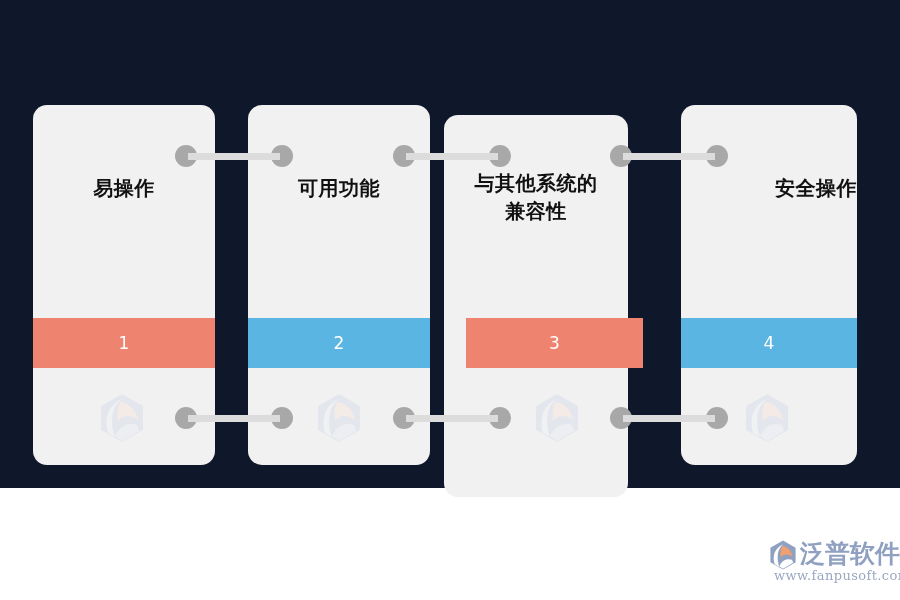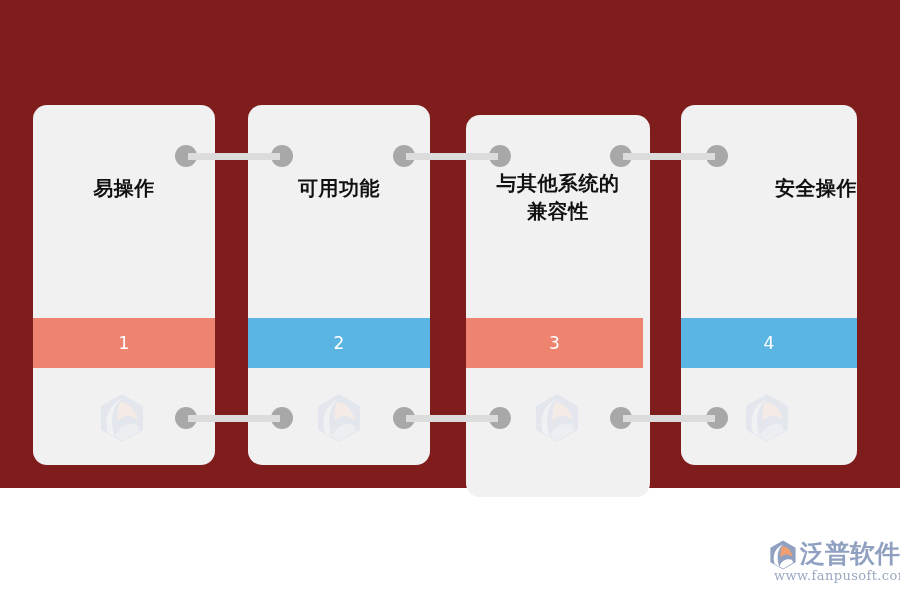--- a/index.html
+++ b/index.html
@@ -129,29 +129,29 @@
     font-family: "DejaVu Serif", "Liberation Serif", serif;
     font-size: 13px;
     color: #9aa8c2;
     letter-spacing: 0.4px;
     white-space: nowrap;
   }
 </style>
 <style>.connector .dot::after{background:#dcdcdc;}</style></head>
 <body>
 
-<div id="stage" style="width: 900px; height: 488px; background: #7f1d1d;">
+<div id="stage" style="width: 900px; height: 488px; background: #0f172a;">
 
   <div class="card" style="left: 33px; top: 105px; width: 182px; height: 360px; background: rgb(241, 241, 241);">
     <div class="card-title" style="top: 70px; color: rgb(17, 17, 17);">易操作</div>
   </div>
   <div class="card" style="left: 248px; top: 105px; width: 182px; height: 360px; background: rgb(241, 241, 241);">
     <div class="card-title" style="top: 70px; color: rgb(17, 17, 17);">可用功能</div>
   </div>
-  <div class="card" style="left: 466px; top: 115px; width: 184px; height: 382px; background: rgb(241, 241, 241);">
+  <div class="card" style="left: 444px; top: 115px; width: 184px; height: 382px; background: rgb(241, 241, 241);">
     <div class="card-title" style="top: 55px; color: rgb(17, 17, 17);">与其他系统的
 兼容性</div>
   </div>
   <div class="card" style="left: 681px; top: 105px; width: 176px; height: 360px; background: rgb(241, 241, 241);">
     <div class="card-title" style="top: 70px; color: rgb(17, 17, 17); text-align: right;">安全操作</div>
   </div>
 
   <div class="num-bar" style="left: 33px; top: 318px; width: 182px; background: rgb(238, 131, 112); color: rgb(255, 255, 255);">1</div>
   <div class="num-bar" style="left: 248px; top: 318px; width: 182px; background: rgb(91, 181, 226); color: rgb(255, 255, 255);">2</div>
   <div class="num-bar" style="left: 466px; top: 318px; width: 177px; background: rgb(238, 131, 112); color: rgb(255, 255, 255);">3</div>

